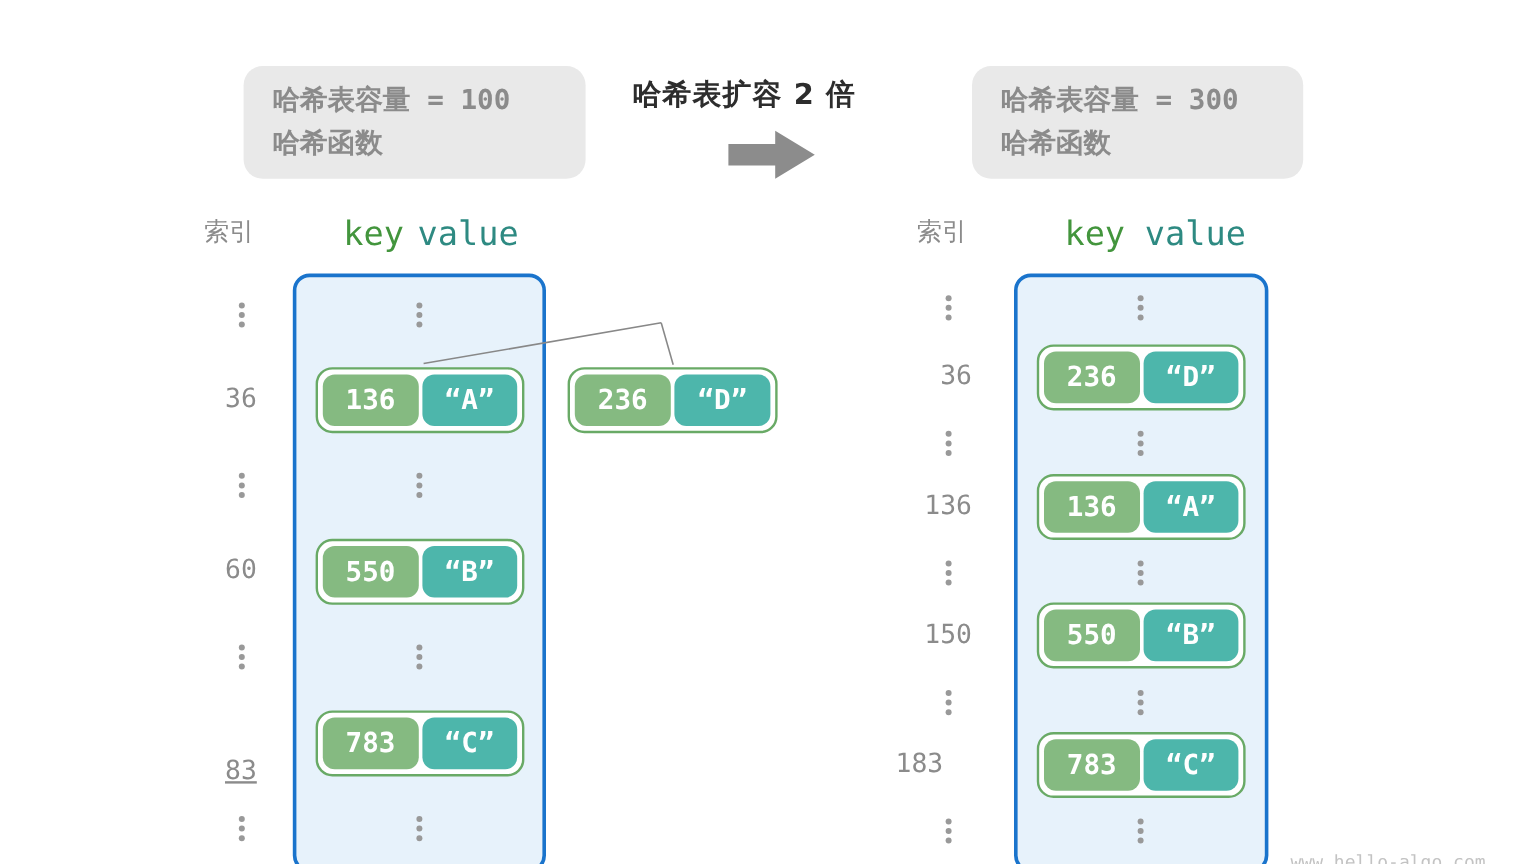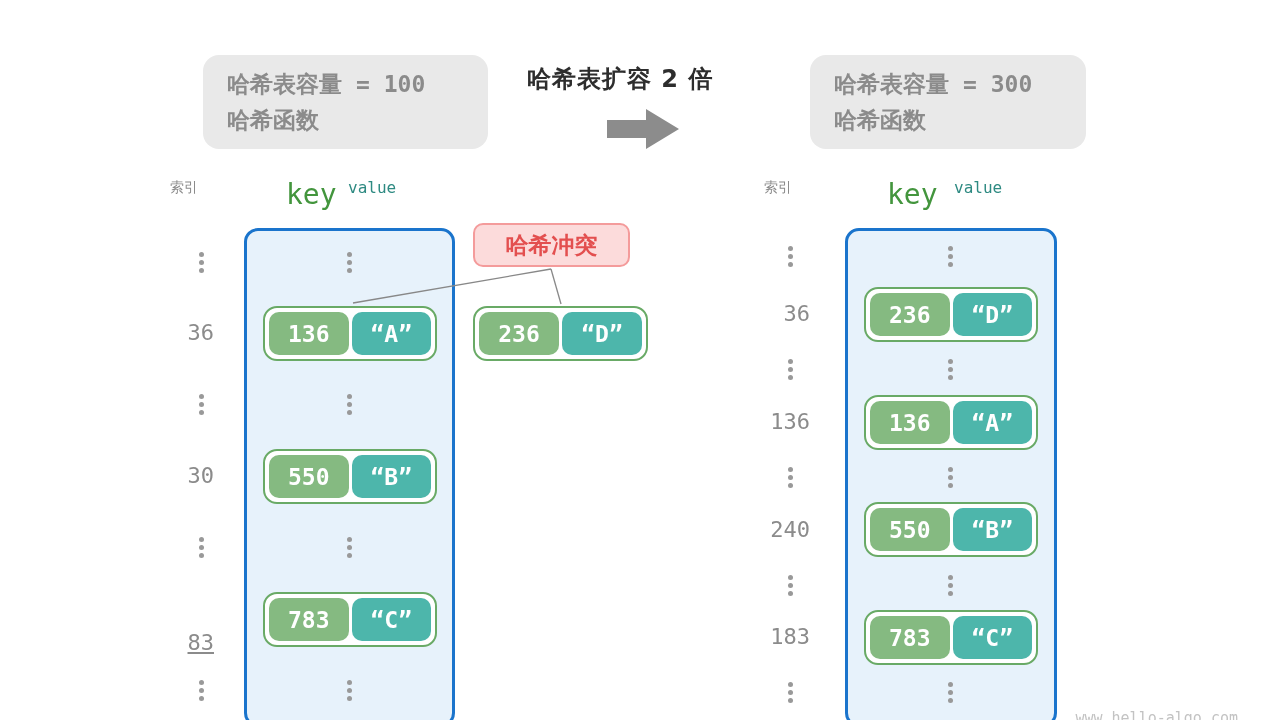--- a/index.html
+++ b/index.html
@@ -12,23 +12,23 @@
               display:flex; flex-direction:column; justify-content:center; padding-left:24px; gap:6px; }
   .info-line { display:flex; align-items:baseline; gap:14px; color:var(--muted_text); font-size:23px; line-height:30px; }
   .info-label { font-weight:700; }
   .info-value { font-family:"DejaVu Sans Mono","Liberation Mono",monospace;font-weight:bold; }
 
   
   .center-title { position:absolute; left:527px; top:33px; width:230px; text-align:left;
                   font-size:24px; font-weight:700; color:var(--title_text); letter-spacing:1px; }
 
   
-  .hdr { position:absolute; font-size:14px; color:var(--muted_text); }
+  .hdr { position:absolute; font-size:21px; color:var(--muted_text); }
   .hdr-key { font-family:"DejaVu Sans Mono","Liberation Mono",monospace; font-size:28px; color:var(--header_key); }
-  .hdr-value { font-family:"DejaVu Sans Mono","Liberation Mono",monospace; font-size:16px; color:var(--header_value); }
+  .hdr-value { font-family:"DejaVu Sans Mono","Liberation Mono",monospace; font-size:28px; color:var(--header_value); }
 
   
   .table-box { position:absolute; background:var(--table_fill); border:3px solid var(--table_border); border-radius:14px; }
 
   
   .idx { position:absolute; font-family:"DejaVu Sans Mono","Liberation Mono",monospace;
          font-size:22px; line-height:26px; color:var(--muted_text); text-align:right; }
 
   
   .vdots { position:absolute; width:5px; height:5px; border-radius:50%; background:var(--dot_gray);
@@ -97,39 +97,38 @@
 
   <span class="idx" style="left:166px; top:290px; width:48px;">36</span>
   <div class="pair" style="left:263px; top:276px; width:174px;">
     <div class="kbox">136</div>
     <div class="vbox">“A”</div>
   </div>
 
   <i class="vdots" style="left:199px; top:364px;"></i>
   <i class="vdots" style="left:347px; top:364px;"></i>
 
-  <span class="idx" style="left:166px; top:433px; width:48px;">30</span>
+  <span class="idx" style="left:166px; top:433px; width:48px;">60</span>
   <div class="pair" style="left:263px; top:419px; width:174px;">
     <div class="kbox">550</div>
     <div class="vbox">“B”</div>
   </div>
 
   <i class="vdots" style="left:199px; top:507px;"></i>
   <i class="vdots" style="left:347px; top:507px;"></i>
 
   <span class="idx" style="left:166px; top:600px; width:48px;text-decoration:underline;">83</span>
   <div class="pair" style="left:263px; top:562px; width:174px;">
     <div class="kbox">783</div>
     <div class="vbox">“C”</div>
   </div>
 
   <i class="vdots" style="left:199px; top:650px;"></i>
   <i class="vdots" style="left:347px; top:650px;"></i>
 
-  <div class="collision">哈希冲突</div>
   <div class="pair" style="left:473px; top:276px; width:175px;">
     <div class="kbox">236</div>
     <div class="vbox">“D”</div>
   </div>
 
   <i class="vdots" style="left:788px; top:216px;"></i>
   <i class="vdots" style="left:948px; top:216px;"></i>
 
   <span class="idx" style="left:760px; top:271px; width:50px;">36</span>
   <div class="pair" style="left:864px; top:257px; width:174px;">
@@ -142,30 +141,30 @@
 
   <span class="idx" style="left:760px; top:379px; width:50px;">136</span>
   <div class="pair" style="left:864px; top:365px; width:174px;">
     <div class="kbox">136</div>
     <div class="vbox">“A”</div>
   </div>
 
   <i class="vdots" style="left:788px; top:437px;"></i>
   <i class="vdots" style="left:948px; top:437px;"></i>
 
-  <span class="idx" style="left:760px; top:487px; width:50px;">240</span>
+  <span class="idx" style="left:760px; top:487px; width:50px;">150</span>
   <div class="pair" style="left:864px; top:472px; width:174px;">
     <div class="kbox">550</div>
     <div class="vbox">“B”</div>
   </div>
 
   <i class="vdots" style="left:788px; top:545px;"></i>
   <i class="vdots" style="left:948px; top:545px;"></i>
 
-  <span class="idx" style="left:760px; top:594px; width:50px;">183</span>
+  <span class="idx" style="left:736px; top:594px; width:50px;">183</span>
   <div class="pair" style="left:864px; top:580px; width:174px;">
     <div class="kbox">783</div>
     <div class="vbox">“C”</div>
   </div>
 
   <i class="vdots" style="left:788px; top:652px;"></i>
   <i class="vdots" style="left:948px; top:652px;"></i>
 
   <svg class="overlay" viewBox="0 0 1280 720">
     <polygon points="607,90 646,90 646,79 679,99 646,119 646,108 607,108" fill="#8c8c8c"></polygon>

